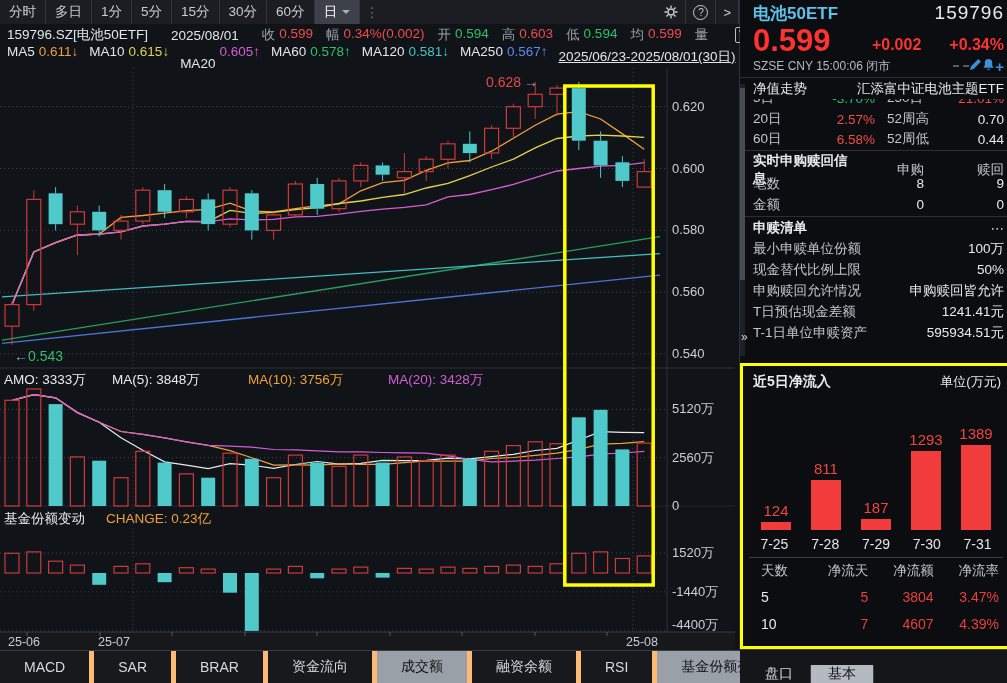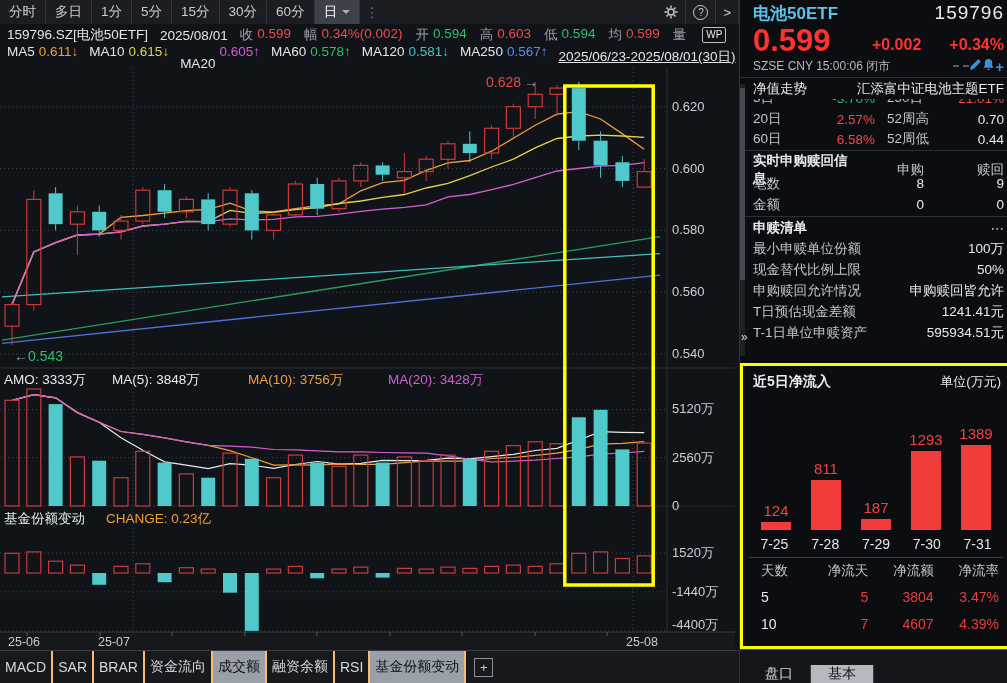--- a/index.html
+++ b/index.html
@@ -10,33 +10,33 @@
   .left{width:740px;display:flex;flex-direction:column;background:#101318;border-right:1px solid #2e3136;box-sizing:border-box;}
   .tb1{height:24px;background:#1b1d22;display:flex;align-items:stretch;font-size:13.5px;color:#c9ccd1;flex:none;}
   .tb-item{padding:0 9px;display:flex;align-items:center;border-right:1px solid #32353b;white-space:nowrap;}
   .tb-item.active{background:#3d4149;color:#fff;}
   .caret{width:0;height:0;border:4px solid transparent;border-top-color:#aab0b8;margin-left:5px;margin-top:4px;}
   .tb-dots{padding:0 5px;display:flex;align-items:center;color:#6a6f77;}
   .tb-sp{flex:1;border-right:none;}
   .tb-ico{padding:0 7px;display:flex;align-items:center;border-right:1px solid #32353b;}
   .circle-q{width:13px;height:13px;border:1px solid #c9ccd1;border-radius:50%;font-size:10px;display:flex;align-items:center;justify-content:center;color:#c9ccd1;}
   .chev{color:#c9ccd1;font-size:13px;}
-  .quote{height:22px;display:flex;align-items:center;font-size:13.5px;gap:12px;padding:0 7px;color:#e2e5e9;flex:none;white-space:nowrap;}
+  .quote{height:22px;display:flex;align-items:center;font-size:13.5px;gap:23px;padding:0 7px;color:#e2e5e9;flex:none;white-space:nowrap;}
   .q-field{display:flex;gap:4px;}
   .q-label{color:#9aa0a8;}
   .wp-badge{margin-left:auto;margin-right:14px;border:1px solid #b9bdc4;color:#e4e7eb;font-size:10px;padding:0 3px;line-height:14px;border-radius:2px;}
   .ma-row{height:22px;display:flex;align-items:center;font-size:13.5px;gap:11px;padding:0 7px;flex:none;white-space:nowrap;}
   .ma-item{display:flex;gap:4px;}
   .range-wrap{margin-left:auto;display:flex;align-items:center;gap:6px;margin-right:4px;}
   .range{text-decoration:underline;color:#e2e5e9;}
   .c-red{color:#f14c4c}.c-green{color:#2fbf6f}.c-orange{color:#f0a03c}.c-yellow{color:#e3d34f}
   .c-magenta{color:#d35fd3}.c-cyan{color:#45c5c5}.c-blue{color:#5b8dee}.c-gray{color:#9aa0a8}
   #chart-svg{display:block;flex:none;}
   .tabbar{height:33px;background:#17191d;border-top:1px solid #3a3d43;display:flex;align-items:stretch;font-size:14px;color:#d6d9dd;flex:none;box-sizing:border-box;}
-  .tab{padding:0 5px;display:flex;align-items:center;border-right:2px solid #fdba74;white-space:nowrap;}
+  .tab{padding:0 24px;display:flex;align-items:center;border-right:5px solid #fdba74;white-space:nowrap;}
   .tab.active{background:#9aa0a8;color:#111316;}
   .addwrap{display:flex;align-items:center;padding:0 8px;}
   .addbox{width:17px;height:17px;border:1px solid #8a8e96;display:flex;align-items:center;justify-content:center;color:#c9ccd1;font-size:13px;}
   
   .right{width:272px;display:flex;flex-direction:column;background:#0b0d10;position:relative;flex:none;}
   .rp-info{height:363px;box-sizing:border-box;padding:2px 8px 0 13px;position:relative;flex:none;}
   .rp-head{display:flex;justify-content:space-between;align-items:center;height:22px;}
   .rp-name{color:#5ec1ea;font-weight:bold;font-size:17px;}
   .rp-code{color:#e8eaed;font-size:19px;letter-spacing:1px;}
   .rp-price-row{display:flex;justify-content:space-between;align-items:flex-end;height:32px;}

